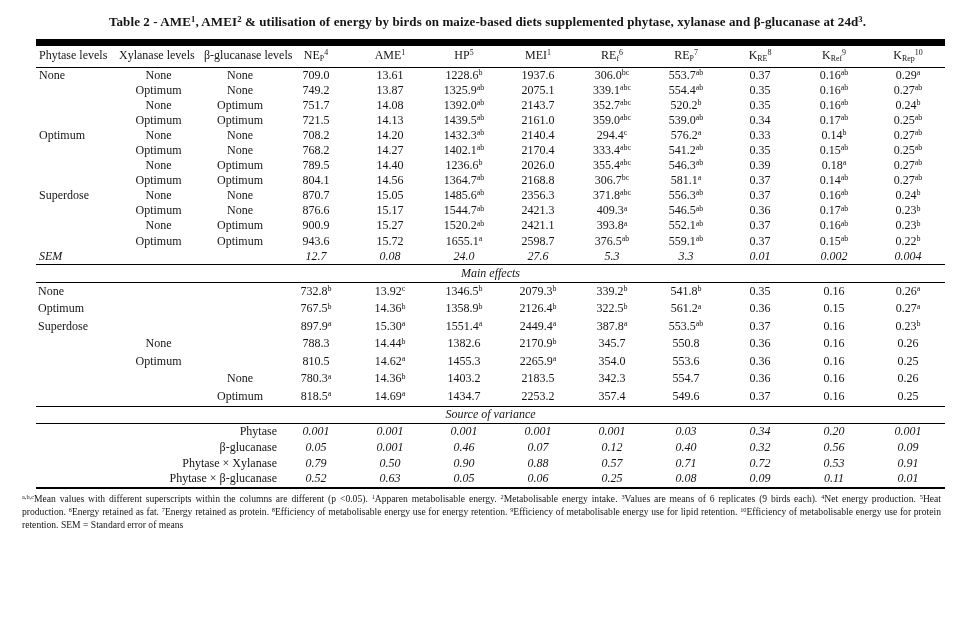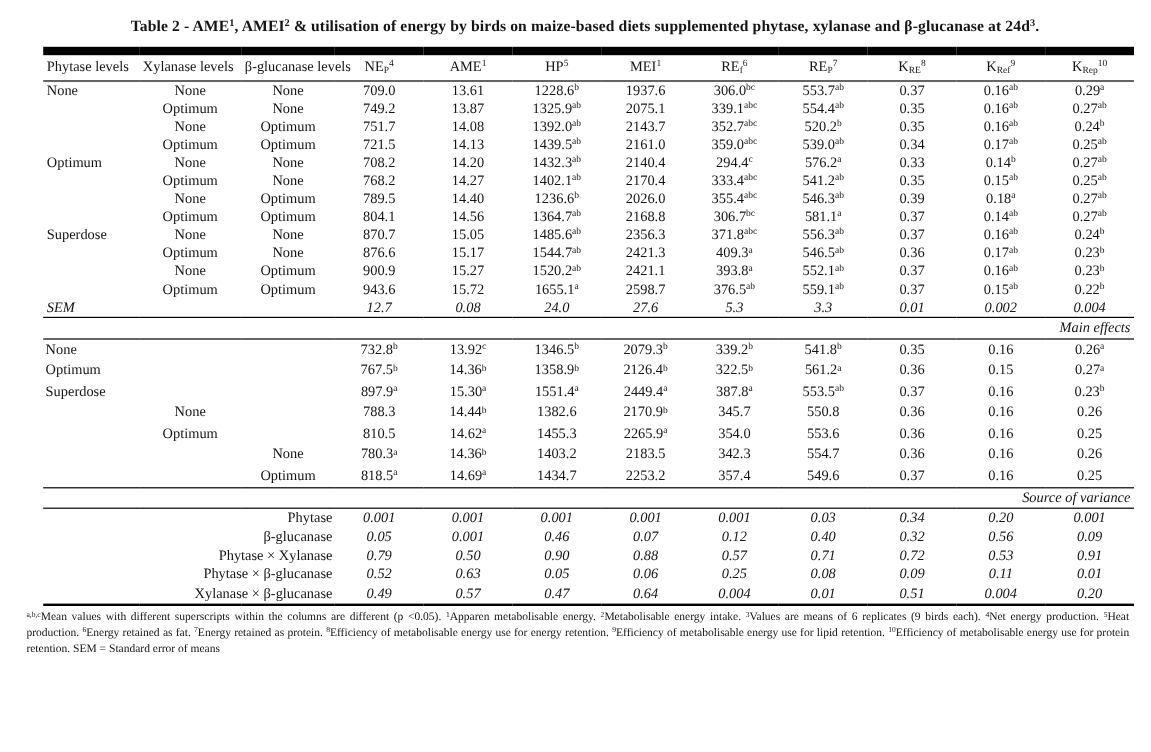--- a/index.html
+++ b/index.html
@@ -24,21 +24,21 @@
     white-space:nowrap; overflow:visible;
   }
   thead th {
     border-top:7px solid #000000; border-bottom:1px solid #000;
     padding:3px 2px 4px 2px; vertical-align:middle;
   }
   thead th.lvl { text-align:left; padding-left:3px; }
   td.c0 { text-align:left; padding-left:3px; }
   tr.sem-row td { font-style:italic; }
   tr.section-row td {
-    font-style:italic; text-align:right; padding:1.5px 3px;
+    font-style:italic; text-align:center; padding:1.5px 3px;
     border-top:1px solid #000; border-bottom:1px solid #000;
   }
   tr.me-row td { padding:1.8px 2px; }
   tr.sv-row td { font-style:italic; padding:0.9px 2px; }
   tr.sv-row td.lbl { font-style:normal; text-align:right; padding-left:3px; }
   sup { font-size:0.66em; line-height:0; position:relative; top:-0.48em; vertical-align:baseline; }
   sub { font-size:0.66em; line-height:0; position:relative; top:0.28em; vertical-align:baseline; }
   .footnotes {
     margin:4px 18px 0 22px; font-size:9.6px; line-height:1.34;
     text-align:justify;
@@ -409,29 +409,17 @@
           <td>0.52</td>
           <td>0.63</td>
           <td>0.05</td>
           <td>0.06</td>
           <td>0.25</td>
           <td>0.08</td>
           <td>0.09</td>
           <td>0.11</td>
           <td>0.01</td>
         </tr>
-        <tr class="sv-row">
-          <td class="lbl" colspan="3">Xylanase × β-glucanase</td>
-          <td>0.49</td>
-          <td>0.57</td>
-          <td>0.47</td>
-          <td>0.64</td>
-          <td>0.004</td>
-          <td>0.01</td>
-          <td>0.51</td>
-          <td>0.004</td>
-          <td>0.20</td>
-        </tr>
       </tbody>
   </table>
 
   <div class="footnotes"><sup>a,b,c</sup>Mean values with different superscripts within the columns are different (p &lt;0.05). <sup>1</sup>Apparen metabolisable energy. <sup>2</sup>Metabolisable energy intake. <sup>3</sup>Values are means of 6 replicates (9 birds each). <sup>4</sup>Net energy production. <sup>5</sup>Heat production. <sup>6</sup>Energy retained as fat. <sup>7</sup>Energy retained as protein. <sup>8</sup>Efficiency of metabolisable energy use for energy retention. <sup>9</sup>Efficiency of metabolisable energy use for lipid retention. <sup>10</sup>Efficiency of metabolisable energy use for protein retention. SEM = Standard error of means</div>
 </div>
 
 </body></html>

